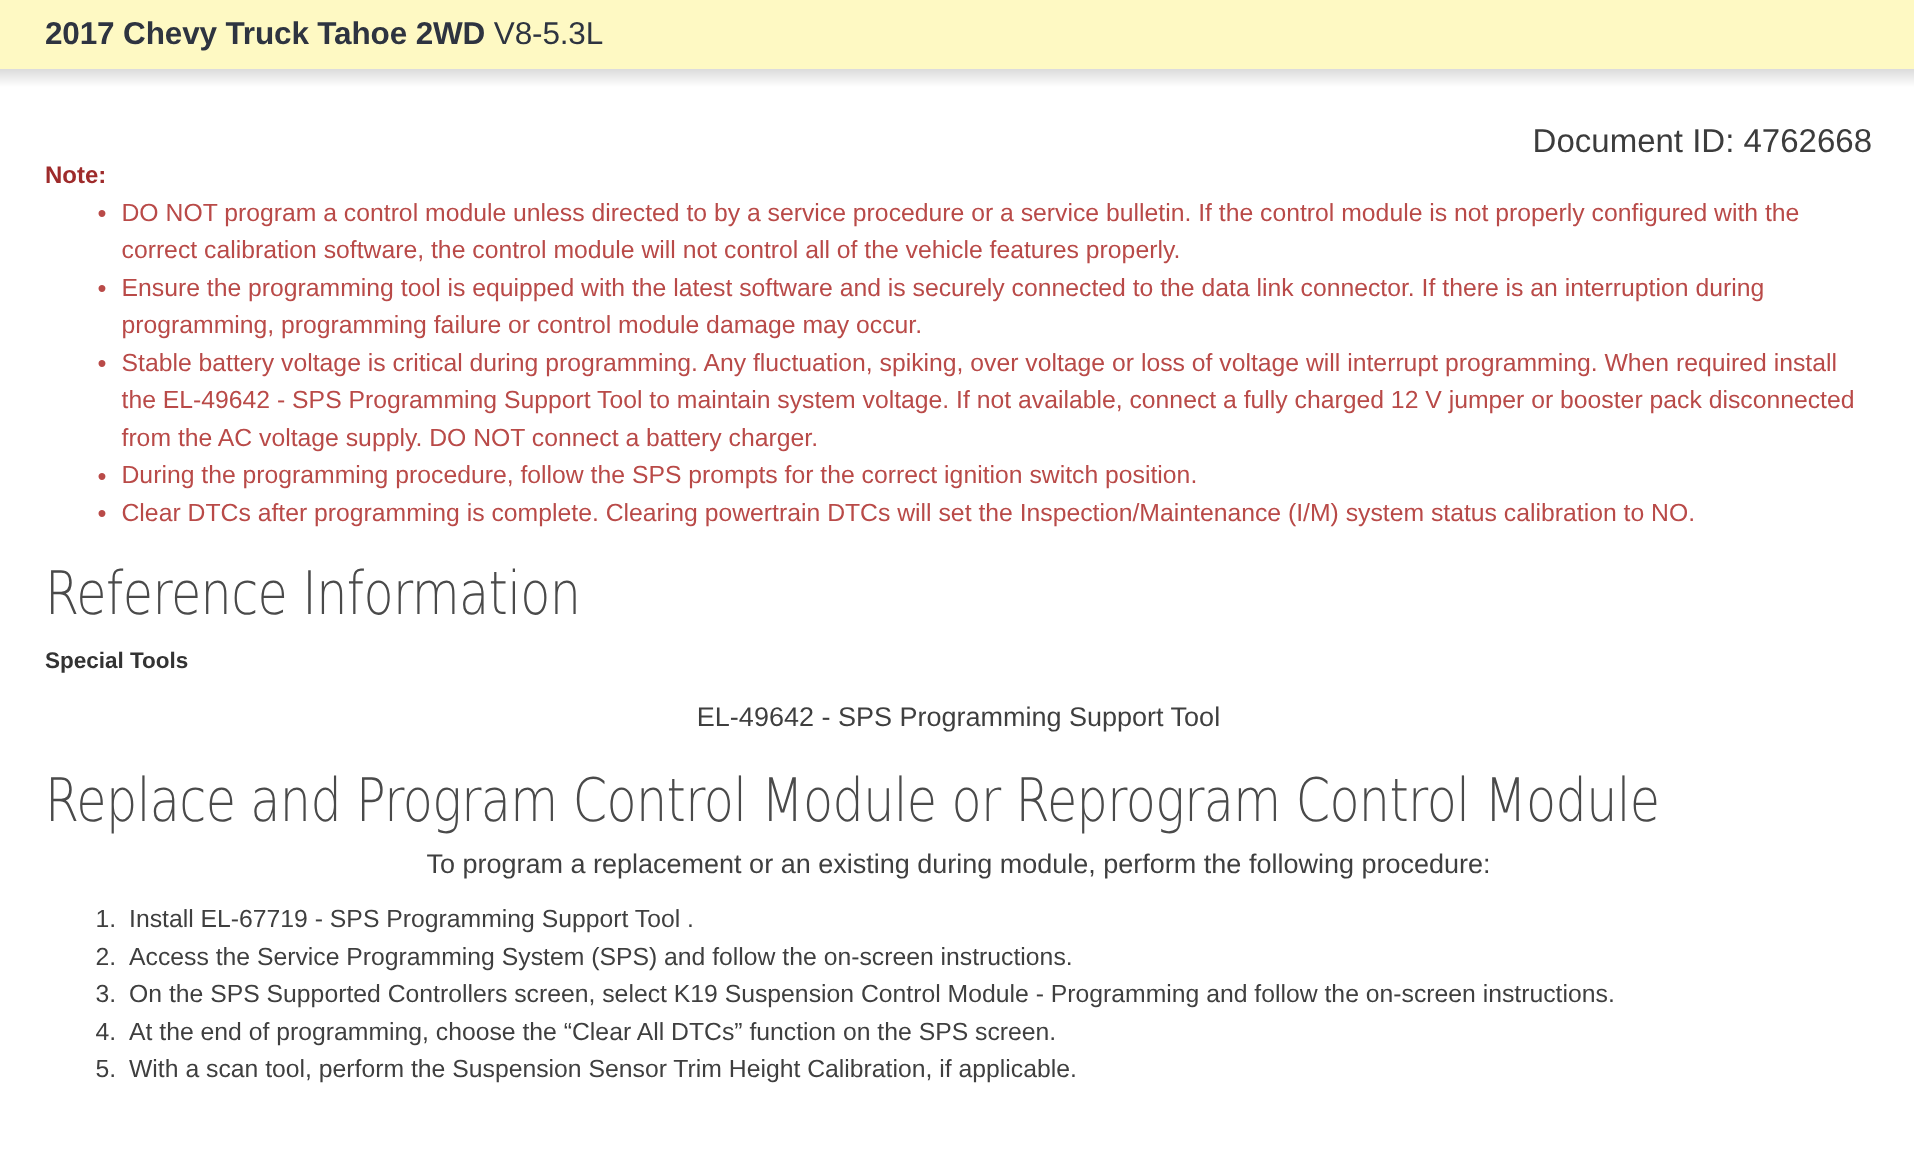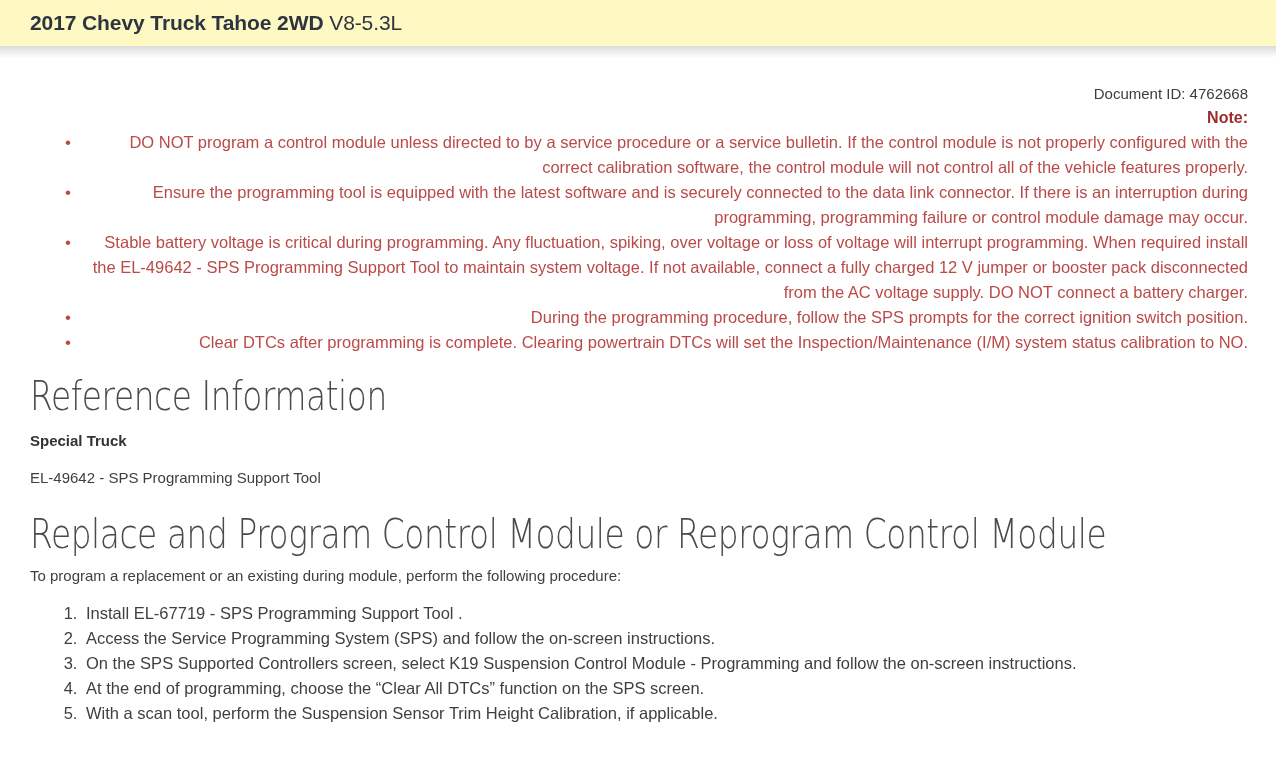--- a/index.html
+++ b/index.html
@@ -51,32 +51,31 @@
   }
 
   
   .doc-body {
     padding: 0 28px 0 30px;
     position: relative;
   }
 
   .doc-id {
     text-align: right;
-    font-size: 15px;
+    font-size: 22px;
     line-height: 20px;
     color: #3c3c3c;
     padding-top: 38px;
     padding-right: 0px;
     white-space: nowrap;
   }
 
   
   .note-block {
     margin-top: 4px;
-    text-align: right;
   }
   .note-label {
     color: #9e2b2b;
     font-weight: bold;
     font-size: 16px;
     line-height: 20px;
     margin: 0 0 2px 0;
   }
   ul.note-list {
     list-style: none;
@@ -120,24 +119,25 @@
 
   h2.doc-h2 {
     font-size: 15px;
     line-height: 20px;
     font-weight: bold;
     color: #333333;
     margin: 12px 0 0 0;
   }
 
   p.doc-p {
-    font-size: 15px;
+    font-size: 18px;
     line-height: 22px;
     color: #3f3f3f;
     margin: 14px 0 0 0;
+    text-align: center;
   }
   p.doc-p.tool-line {
     margin-top: 16px;
   }
   p.doc-p.intro-line {
     margin-top: 8px;
   }
 
   
   ol.proc-list {
@@ -171,21 +171,21 @@
       <li>DO NOT program a control module unless directed to by a service procedure or a service bulletin. If the control module is not properly configured with the correct calibration software, the control module will not control all of the vehicle features properly.</li>
       <li>Ensure the programming tool is equipped with the latest software and is securely connected to the data link connector. If there is an interruption during programming, programming failure or control module damage may occur.</li>
       <li>Stable battery voltage is critical during programming. Any fluctuation, spiking, over voltage or loss of voltage will interrupt programming. When required install the EL-49642 - SPS Programming Support Tool to maintain system voltage. If not available, connect a fully charged 12 V jumper or booster pack disconnected from the AC voltage supply. DO NOT connect a battery charger.</li>
       <li>During the programming procedure, follow the SPS prompts for the correct ignition switch position.</li>
       <li>Clear DTCs after programming is complete. Clearing powertrain DTCs will set the Inspection/Maintenance (I/M) system status calibration to NO.</li>
     </ul>
   </div>
 
   <h1 class="doc-h1">Reference Information</h1>
 
-  <h2 class="doc-h2">Special Truck</h2>
+  <h2 class="doc-h2">Special Tools</h2>
 
   <p class="doc-p tool-line">EL-49642 - SPS Programming Support Tool</p>
 
   <h1 class="doc-h1 h1-tight">Replace and Program Control Module or Reprogram Control Module</h1>
 
   <p class="doc-p intro-line">To program a replacement or an existing during module, perform the following procedure:</p>
 
   <ol class="proc-list">
     <li>Install EL-67719 - SPS Programming Support Tool .</li>
     <li>Access the Service Programming System (SPS) and follow the on-screen instructions.</li>

